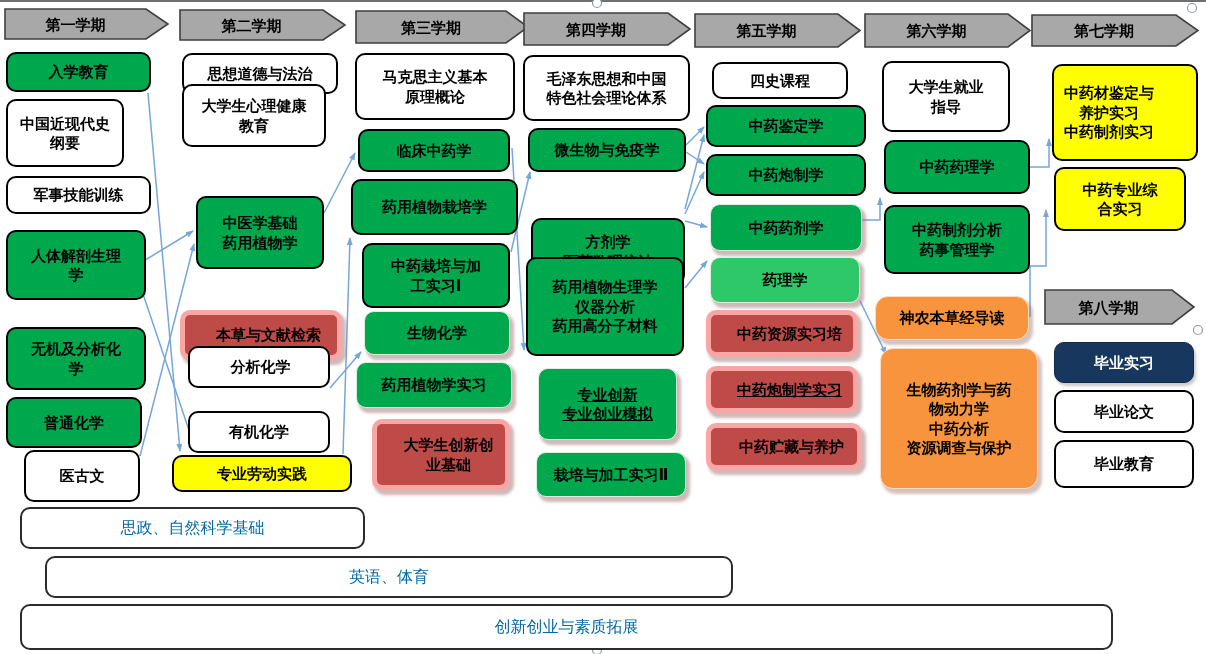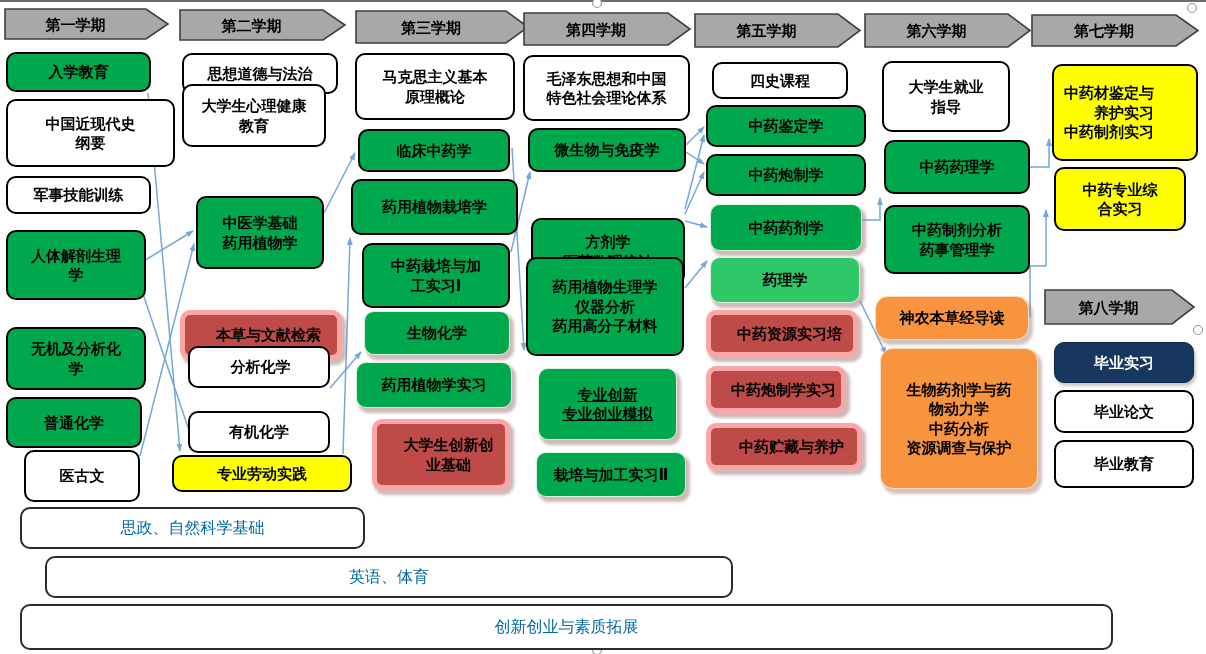--- a/index.html
+++ b/index.html
@@ -16,21 +16,21 @@
     border-radius:10px;padding:2px 5px;
   }
   .c-white{background:#fff;border:2px solid #000;}
   .c-green{background:var(--green);border:2px solid #000;}
   .c-greenS{background:var(--green);border:1px solid #d9efe0;box-shadow:3px 4px 3px 1px rgba(160,115,115,.5);}
   .c-lightgreenS{background:var(--lightgreen);border:1px solid #d9efe0;box-shadow:3px 4px 3px 1px rgba(160,115,115,.5);}
   .c-redS{background:var(--red);border:5px solid #fca5a5;box-shadow:3px 4px 3px 1px rgba(160,115,115,.5);padding-left:20px;}
   .c-yellow{background:var(--yellow);border:2px solid #000;}
   .c-orangeS{background:var(--orange);border:1px solid #f8ddc0;box-shadow:3px 4px 3px 1px rgba(160,120,110,.45);border-radius:13px;}
   .c-navy{background:var(--navy);color:#fff;border:1px solid #12294a;box-shadow:2px 3px 3px rgba(150,150,150,.5);}
-  .align-left{justify-content:flex-start;text-align:right;padding-left:10px;}
+  .align-left{justify-content:flex-start;text-align:center;padding-left:10px;}
   .c-bar{
     position:absolute;z-index:2;display:flex;align-items:center;justify-content:center;
     background:#fff;border:2px solid #2b2b2b;border-radius:10px;box-sizing:border-box;
     font-family:"Liberation Serif","DejaVu Serif",serif;font-size:16px;color:#0369a1;
   }
   .sem-arrow{fill:var(--gray);stroke:#3f3f3f;stroke-width:1.6;}
   .sem-text{font:bold 15px "Liberation Sans","DejaVu Sans",sans-serif;fill:#000;text-anchor:middle;}
   .conn{fill:none;stroke:var(--connector);stroke-width:1.5;}
   .handle{fill:#fff;stroke:#8f9aa6;stroke-width:1.2;}
 </style>
@@ -102,21 +102,21 @@
     <g id="g-handles">
         <circle class="handle" cx="597" cy="3" r="4.5"></circle>
         <circle class="handle" cx="1192" cy="8" r="4.5"></circle>
         <circle class="handle" cx="1198" cy="330" r="4.5"></circle>
         <circle class="handle" cx="597" cy="650" r="4.5"></circle>
       </g>
   </svg>
   <div id="top-border"></div>
   <div id="g-boxes">
       <div class="box c-green" style="left: 6px; top: 52px; width: 145px; height: 40px;"><span>入学教育</span></div>
-      <div class="box c-white" style="left: 6px; top: 99px; width: 169px; height: 68px;"><span>中国近现代史
+      <div class="box c-white" style="left: 6px; top: 99px; width: 118px; height: 68px;"><span>中国近现代史
 纲要</span></div>
       <div class="box c-white" style="left: 6px; top: 176px; width: 145px; height: 38px;"><span>军事技能训练</span></div>
       <div class="box c-green" style="left: 6px; top: 230px; width: 140px; height: 70px;"><span>人体解剖生理
 学</span></div>
       <div class="box c-green" style="left: 6px; top: 327px; width: 140px; height: 63px;"><span>无机及分析化
 学</span></div>
       <div class="box c-green" style="left: 6px; top: 397px; width: 136px; height: 51px;"><span>普通化学</span></div>
       <div class="box c-white" style="left: 24px; top: 450px; width: 116px; height: 52px;"><span>医古文</span></div>
       <div class="box c-white" style="left: 182px; top: 53px; width: 156px; height: 41px;"><span>思想道德与法治</span></div>
       <div class="box c-white" style="left: 182px; top: 84px; width: 144px; height: 63px;"><span>大学生心理健康
@@ -147,21 +147,21 @@
 药用高分子材料</span></div>
       <div class="box c-greenS" style="left: 538px; top: 368px; width: 139px; height: 72px; text-decoration: underline;"><span>专业创新
 专业创业模拟</span></div>
       <div class="box c-greenS" style="left: 536px; top: 452px; width: 150px; height: 45px;"><span>栽培与加工实习Ⅱ</span></div>
       <div class="box c-white" style="left: 712px; top: 62px; width: 136px; height: 37px;"><span>四史课程</span></div>
       <div class="box c-green" style="left: 706px; top: 105px; width: 160px; height: 42px;"><span>中药鉴定学</span></div>
       <div class="box c-green" style="left: 706px; top: 154px; width: 160px; height: 42px;"><span>中药炮制学</span></div>
       <div class="box c-greenS" style="left: 710px; top: 204px; width: 152px; height: 47px;"><span>中药药剂学</span></div>
       <div class="box c-lightgreenS" style="left: 710px; top: 257px; width: 150px; height: 46px;"><span>药理学</span></div>
       <div class="box c-redS" style="left: 706px; top: 310px; width: 152px; height: 47px;"><span>中药资源实习培</span></div>
-      <div class="box c-redS" style="left: 706px; top: 366px; width: 140px; height: 47px;"><span>中药炮制学实习</span></div>
+      <div class="box c-redS" style="left: 706px; top: 366px; width: 152px; height: 47px; text-decoration: underline;"><span>中药炮制学实习</span></div>
       <div class="box c-redS" style="left: 706px; top: 423px; width: 156px; height: 47px;"><span>中药贮藏与养护</span></div>
       <div class="box c-white" style="left: 882px; top: 61px; width: 128px; height: 71px;"><span>大学生就业
 指导</span></div>
       <div class="box c-green" style="left: 884px; top: 140px; width: 146px; height: 54px;"><span>中药药理学</span></div>
       <div class="box c-green" style="left: 884px; top: 205px; width: 146px; height: 69px;"><span>中药制剂分析
 药事管理学</span></div>
       <div class="box c-orangeS" style="left: 875px; top: 296px; width: 154px; height: 44px;"><span>神农本草经导读</span></div>
       <div class="box c-orangeS" style="left: 880px; top: 348px; width: 158px; height: 141px;"><span>生物药剂学与药
 物动力学
 中药分析

